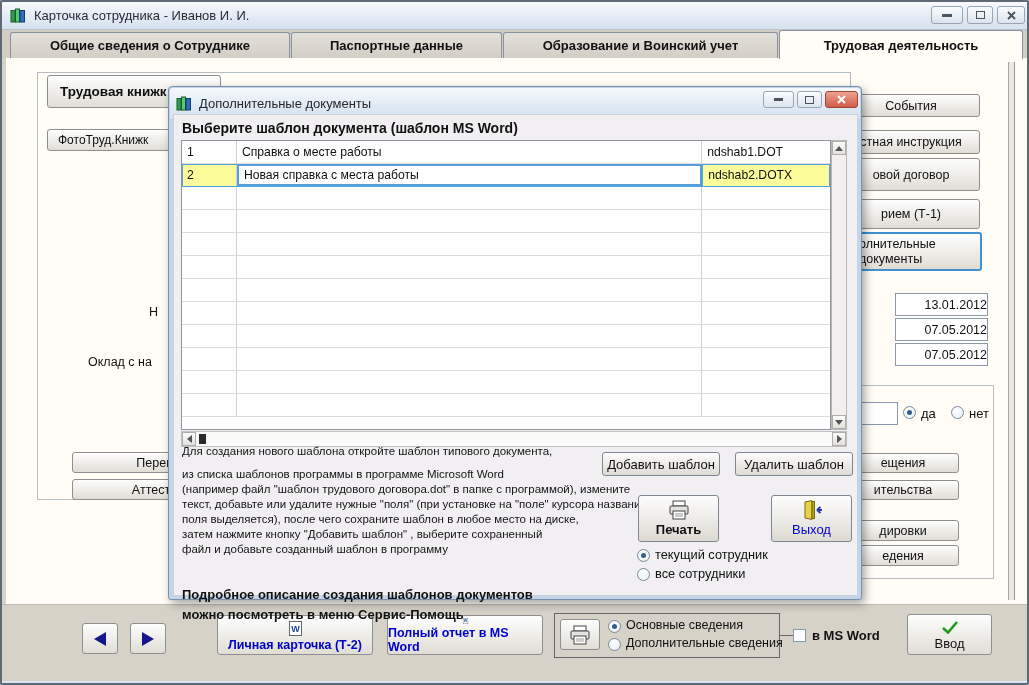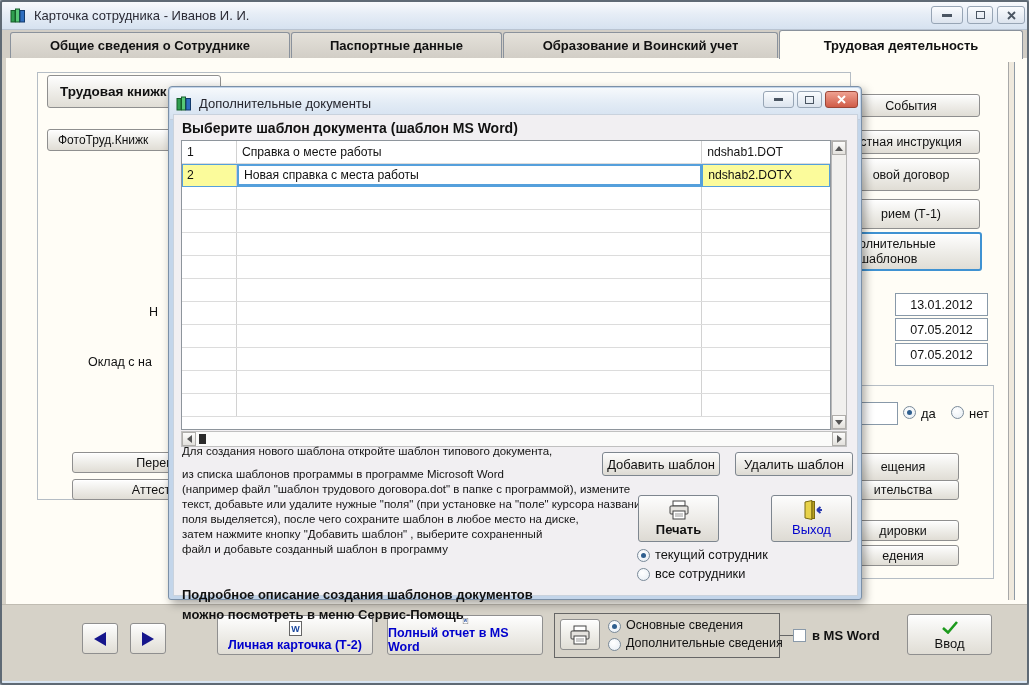--- a/index.html
+++ b/index.html
@@ -35,21 +35,21 @@
   .content { left:4px; top:56px; width:1021px; height:546px; background:#fffdf6; }
   .gbox { position:absolute; border:1px solid #b5bdc5; }
   .btn {
     position:absolute; background:linear-gradient(180deg,#fefefe 0%,#f0efeb 45%,#e0ddd5 100%);
     border:1px solid #8f8f8f; border-radius:3px; box-shadow:inset 0 1px 0 #fff;
     display:flex; align-items:center; justify-content:center; font-size:12.5px; cursor:default;
   }
   .btn.left { justify-content:flex-start; }
   .field {
     position:absolute; background:#fff; border:1px solid #8899a9;
-    display:flex; align-items:center; justify-content:center; font-size:12.5px;
+    display:flex; align-items:center; justify-content:flex-end; font-size:12.5px;
   }
   .lbl { position:absolute; font-size:12.5px; white-space:nowrap; }
   .radio { position:absolute; width:13px; height:13px; border-radius:50%;
     border:1px solid #7a8a99; background:radial-gradient(circle at 40% 35%,#fff,#e5ecf3); }
   .radio.sel::after { content:''; position:absolute; left:3px; top:3px; width:5px; height:5px;
     border-radius:50%; background:#2f5f8f; }
   .checkbox { position:absolute; width:13px; height:13px; background:#fff; border:1px solid #8a9aaa; }
   .edge-strip { left:1006px; top:60px; width:7px; height:538px; background:#efe9dd;
     border-left:1px solid #a8a8a8; border-right:1px solid #8f9aa5; }
   
@@ -166,40 +166,40 @@
       <span>стная инструкция</span>
     </div>
     <div class="btn" style="left:836px; top:100px; width:138px; height:33px;">
       <span>овой  договор</span>
     </div>
     <div class="btn" style="left:836px; top:141px; width:138px; height:30px;">
       <span>рием (Т-1)</span>
     </div>
     <div class="btn" style="left:839px; top:174px; width:137px; height:39px; border:2px solid #3f92d2; flex-direction:column; align-items:flex-start; padding-left:12px; line-height:15px;">
       <span>олнительные</span>
-      <span>шаблонов</span>
+      <span>документы</span>
     </div>
 
     <div class="field" style="left:889px; top:235px; width:93px; height:23px;">
       <span>13.01.2012</span>
     </div>
     <div class="field" style="left:889px; top:260px; width:93px; height:23px;">
       <span>07.05.2012</span>
     </div>
     <div class="field" style="left:889px; top:285px; width:93px; height:23px;">
       <span>07.05.2012</span>
     </div>
 
     <div class="field" style="left:834px; top:344px; width:58px; height:23px;"></div>
     <div class="radio sel" style="left:897px; top:348px;"></div>
     <div class="lbl" style="left:915px; top:348px; font-size:13px;">да</div>
     <div class="radio" style="left:945px; top:348px;"></div>
     <div class="lbl" style="left:963px; top:348px; font-size:13px;">нет</div>
 
-    <div class="btn" style="left:841px; top:395px; width:112px; height:28px;">
+    <div class="btn" style="left:841px; top:395px; width:112px; height:20px;">
       <span>ещения</span>
     </div>
     <div class="btn" style="left:841px; top:422px; width:112px; height:20px;">
       <span>ительства</span>
     </div>
     <div class="btn" style="left:841px; top:462px; width:112px; height:21px;">
       <span>дировки</span>
     </div>
     <div class="btn" style="left:841px; top:487px; width:112px; height:21px;">
       <span>едения</span>

